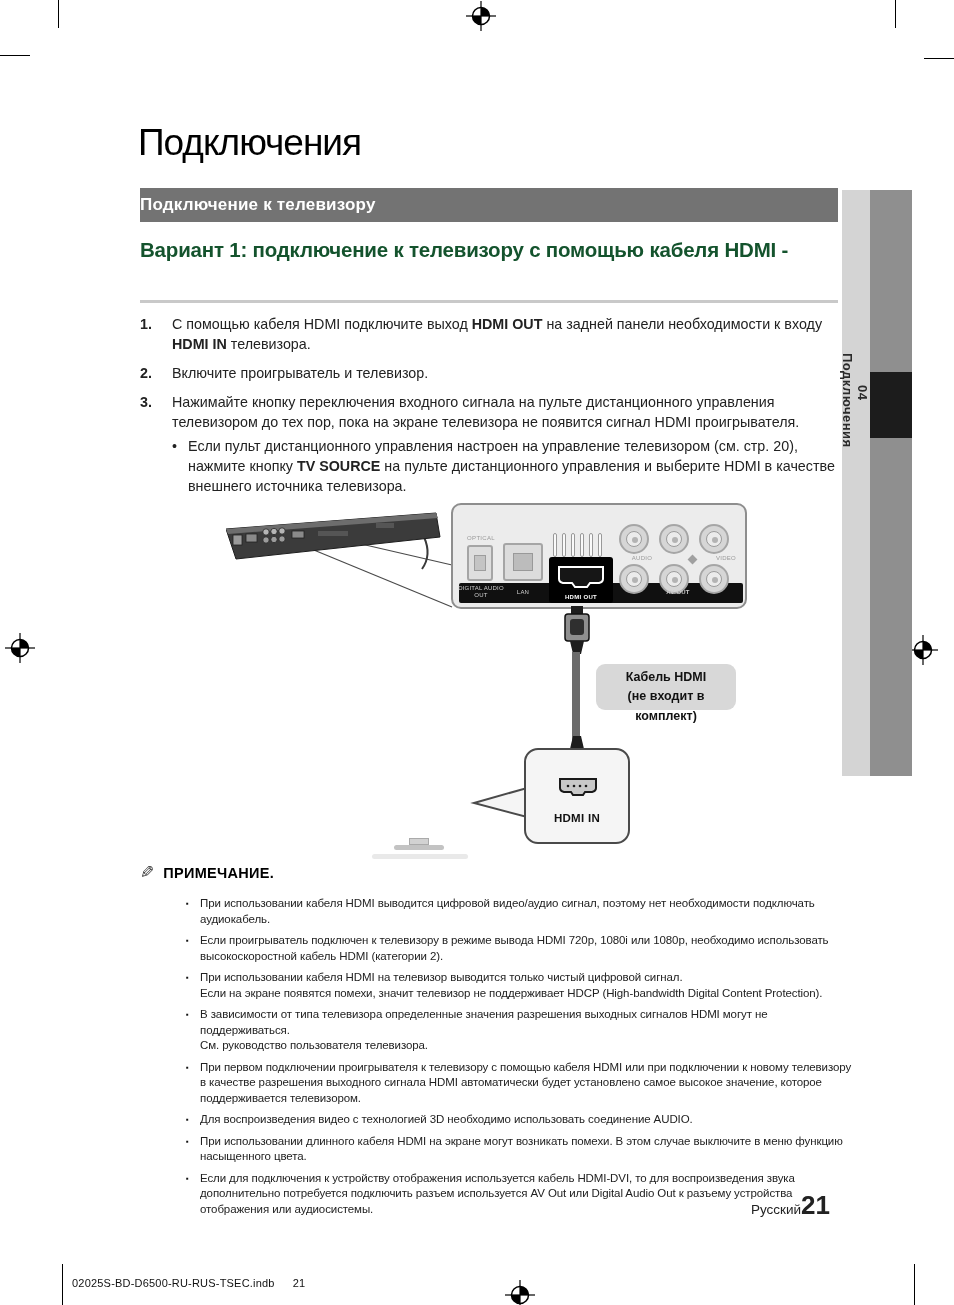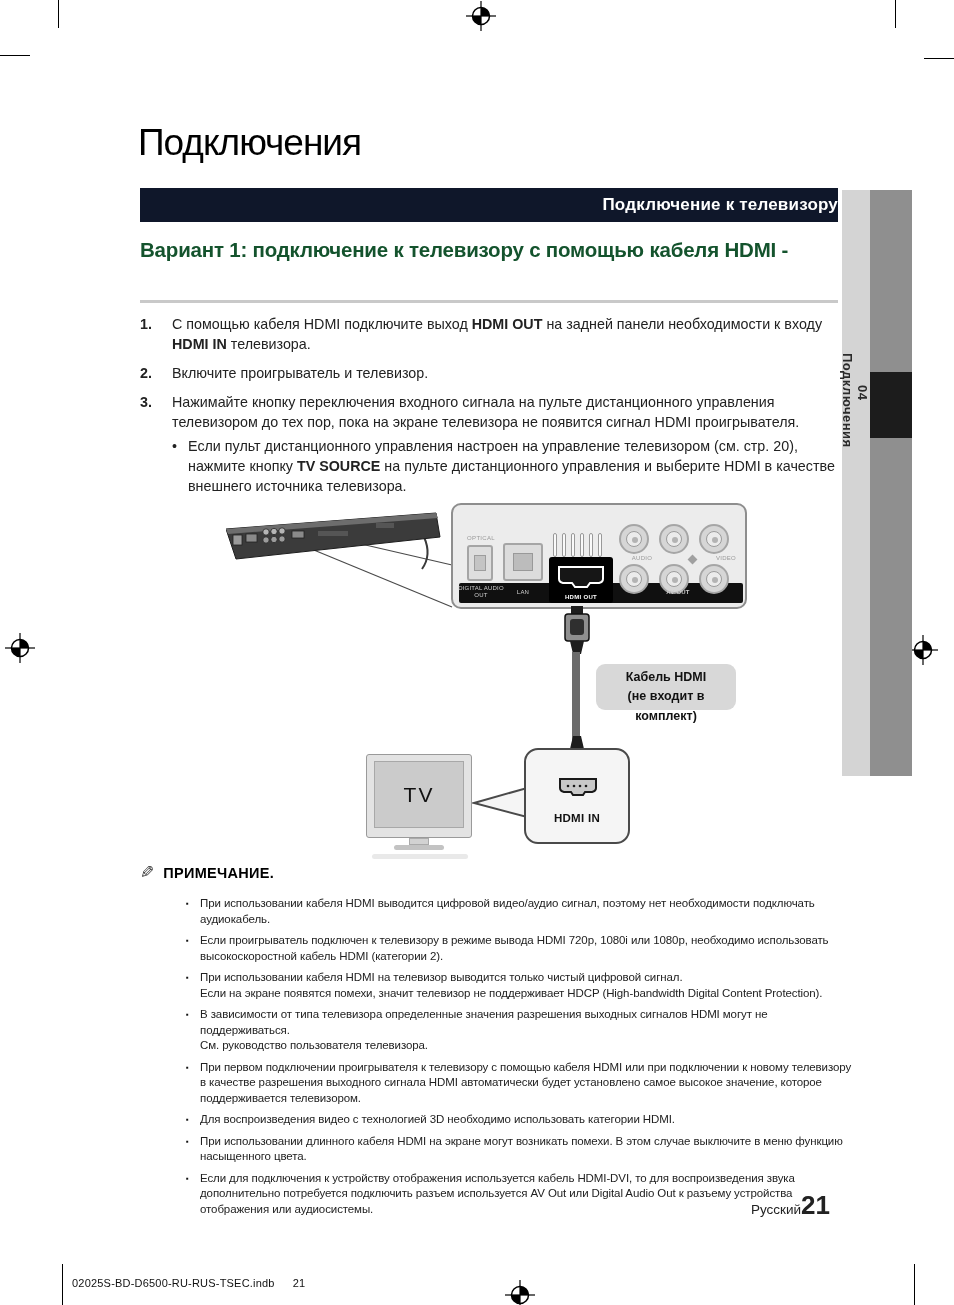--- a/index.html
+++ b/index.html
@@ -6,21 +6,21 @@
   html,body { background:#fff; }
   body { font-family:"Liberation Sans", sans-serif; color:#1a1a1a; }
   .page { position:relative; width:954px; height:1305px; background:#fff; overflow:hidden; }
 
   
   .cropline { position:absolute; background:#000; }
   .regmark { position:absolute; }
 
   
   .doc-title { position:absolute; left:138px; top:122px; font-size:37px; font-weight:400; letter-spacing:-1px; color:#000; }
-  .section-bar { position:absolute; left:140px; top:188px; width:698px; height:34px; background:#0f172a; color:#fff; font-size:17px; font-weight:bold; text-align:right; line-height:34px; letter-spacing:0.2px; }
+  .section-bar { position:absolute; left:140px; top:188px; width:698px; height:34px; background:#737373; color:#fff; font-size:17px; font-weight:bold; text-align:left; line-height:34px; letter-spacing:0.2px; }
 
   
   .tab-light { position:absolute; left:842px; top:190px; width:28px; height:586px; background:#d4d4d4; }
   .tab-dark  { position:absolute; left:870px; top:190px; width:42px; height:586px; background:#8f8f8f; }
   .tab-black { position:absolute; left:870px; top:372px; width:42px; height:66px; background:#1c1c1c; }
   .tab-text { position:absolute; left:842px; top:200px; width:28px; height:400px;
               writing-mode:vertical-rl; text-orientation:mixed;
               font-size:13px; font-weight:bold; color:#2b2b2b; text-align:left; letter-spacing:0.5px;
               display:flex; flex-direction:column; align-items:center; }
   .tab-text .num { margin-bottom:14px; }
@@ -270,25 +270,20 @@
       <svg width="44" height="18" style="position:absolute;left:30px;top:28px;">
         <path d="M4,1 h36 v9 q0,3 -4,4 h-7 l-2,3 h-10 l-2,-3 h-7 q-4,-1 -4,-4 z" fill="#c9c9c9" stroke="#1a1a1a" stroke-width="2"></path>
         <circle cx="12" cy="8" r="1.3" fill="#1a1a1a"></circle>
           <circle cx="18" cy="8" r="1.3" fill="#1a1a1a"></circle>
           <circle cx="24" cy="8" r="1.3" fill="#1a1a1a"></circle>
           <circle cx="30" cy="8" r="1.3" fill="#1a1a1a"></circle>
       </svg>
       <div class="hdmi-in-label">HDMI IN</div>
     </div>
 
-    <div class="tv">
-      <div class="tv-screen">
-        <span class="tv-label">TV</span>
-      </div>
-    </div>
     <div class="tv-neck"></div>
     <div class="tv-base"></div>
     <div class="tv-shadow"></div>
   </div>
 
   <div class="note">
     <div class="note-header">
       <span class="note-pencil">✎</span>
       <span class="note-title">ПРИМЕЧАНИЕ.</span>
     </div>
@@ -309,21 +304,21 @@
         <div class="nb-marker">▪</div>
         <div class="nb-text">В зависимости от типа телевизора определенные значения разрешения выходных сигналов HDMI могут не поддерживаться.
 См. руководство пользователя телевизора.</div>
       </div>
     <div class="nb">
         <div class="nb-marker">▪</div>
         <div class="nb-text">При первом подключении проигрывателя к телевизору с помощью кабеля HDMI или при подключении к новому телевизору в качестве разрешения выходного сигнала HDMI автоматически будет установлено самое высокое значение, которое поддерживается телевизором.</div>
       </div>
     <div class="nb">
         <div class="nb-marker">▪</div>
-        <div class="nb-text">Для воспроизведения видео с технологией 3D необходимо использовать категории HDMI.</div>
+        <div class="nb-text">Для воспроизведения видео с технологией 3D необходимо использовать соединение AUDIO.</div>
       </div>
     <div class="nb">
         <div class="nb-marker">▪</div>
         <div class="nb-text">При использовании длинного кабеля HDMI на экране могут возникать помехи. В этом случае выключите в меню функцию насыщенного цвета.</div>
       </div>
     <div class="nb">
         <div class="nb-marker">▪</div>
         <div class="nb-text">Если для подключения к устройству отображения используется кабель HDMI-DVI, то для воспроизведения звука дополнительно потребуется подключить разъем используется AV Out или Digital Audio Out к разъему устройства отображения или аудиосистемы.</div>
       </div>
   </div>

